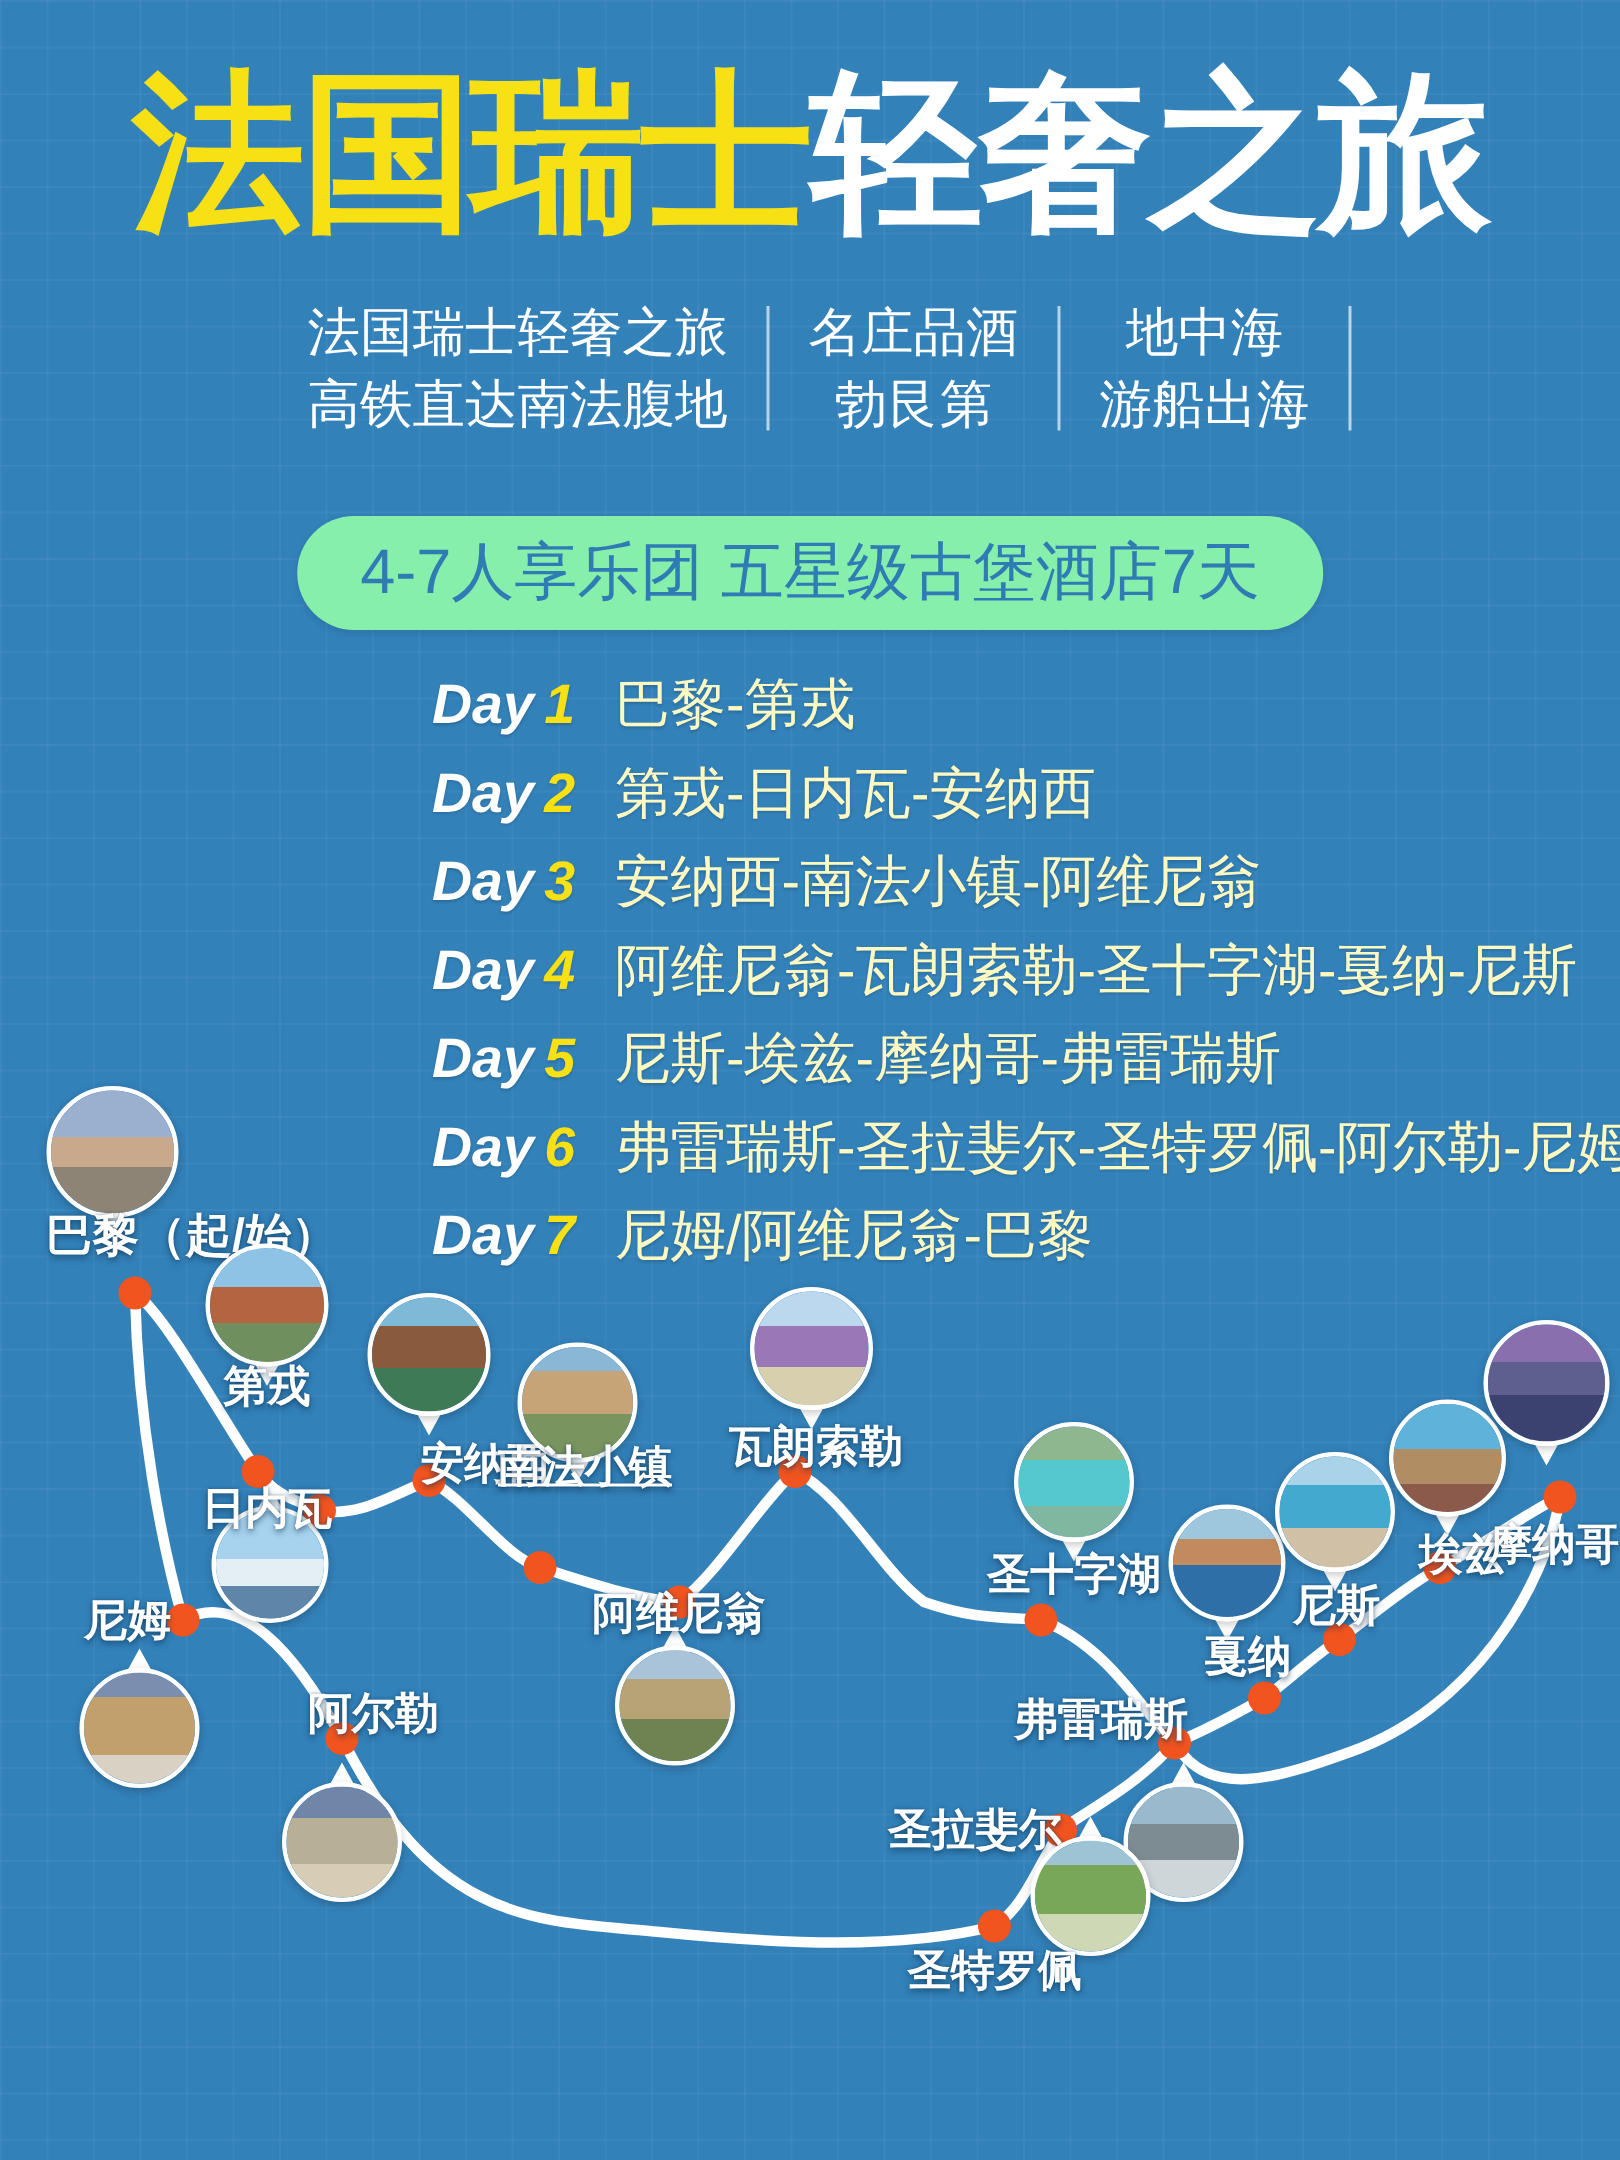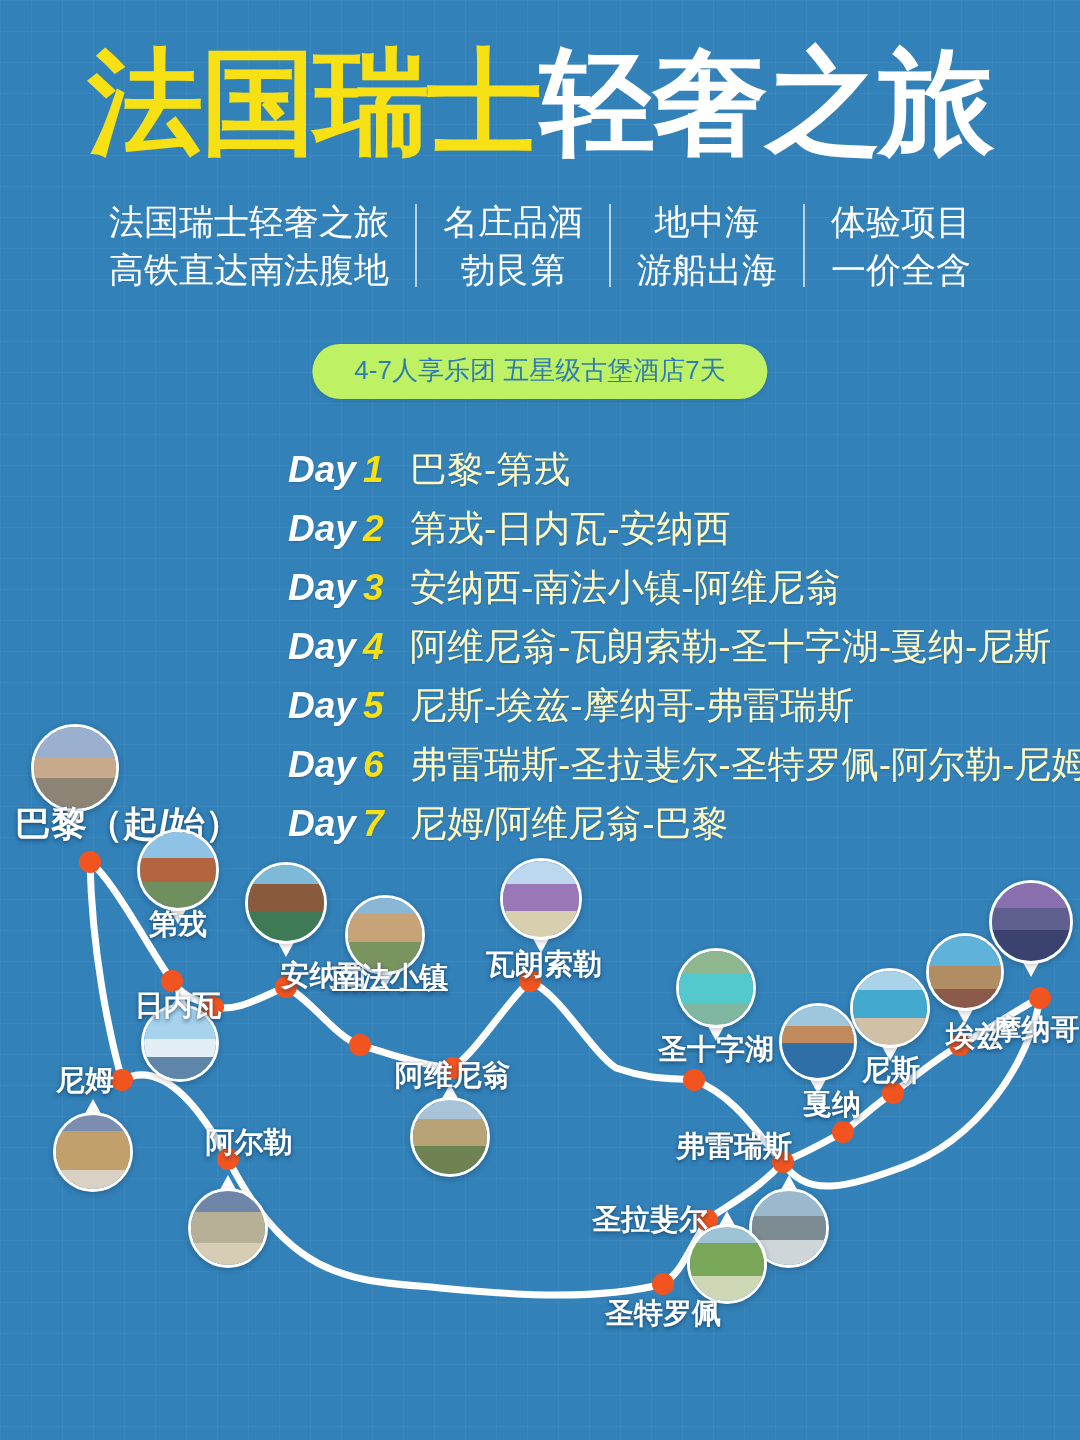--- a/index.html
+++ b/index.html
@@ -55,23 +55,23 @@
   .sub-div {
     width:2px;
     background:rgba(255,255,255,.65);
     margin:6px 0;
     align-self:stretch;
   }
 
   
   #pill {
     position:absolute; top:344px; left:50%; transform:translateX(-50%);
-    background:#bef264;
+    background:#86efac;
     color:#2f7cb4;
-    font-size:26px;
+    font-size:42px;
     font-weight:500;
     border-radius:999px;
     padding:9px 42px 11px;
     white-space:nowrap;
     box-shadow:0 2px 5px rgba(0,0,0,.10);
   }
 
   
   #day-list {
     position:absolute; top:445px; left:288px;
@@ -125,21 +125,21 @@
 
   .city-label {
     position:absolute;
     color:#ffffff;
     font-size:29px;
     font-weight:bold;
     white-space:nowrap;
     transform:translate(-50%,-50%);
     text-shadow:0 2px 4px rgba(10,45,75,.55), 0 0 2px rgba(10,45,75,.4);
   }
-  .city-label.big { font-size:36px; }
+  .city-label.big { font-size:31px; }
 </style>
 </head>
 <body>
 
 <div id="grid-bg"></div>
 
 <div id="page">
 
   <div id="title-block">
     <span class="t-yellow">法国瑞士</span><span class="t-white">轻奢之旅</span>
@@ -154,24 +154,20 @@
     <div class="sub-col">
       <span>名庄品酒</span>
       <span>勃艮第</span>
     </div>
     <div class="sub-div"></div>
     <div class="sub-col">
       <span>地中海</span>
       <span>游船出海</span>
     </div>
     <div class="sub-div"></div>
-    <div class="sub-col">
-      <span>体验项目</span>
-      <span>一价全含</span>
-    </div>
   </div>
 
   <div id="pill">4-7人享乐团 五星级古堡酒店7天</div>
 
   <div id="day-list">
       <div class="day-row">
         <span class="day-tag"><span>Day</span><span class="daynum">1</span></span>
         <span class="day-route">巴黎-第戎</span>
       </div>
       <div class="day-row">

